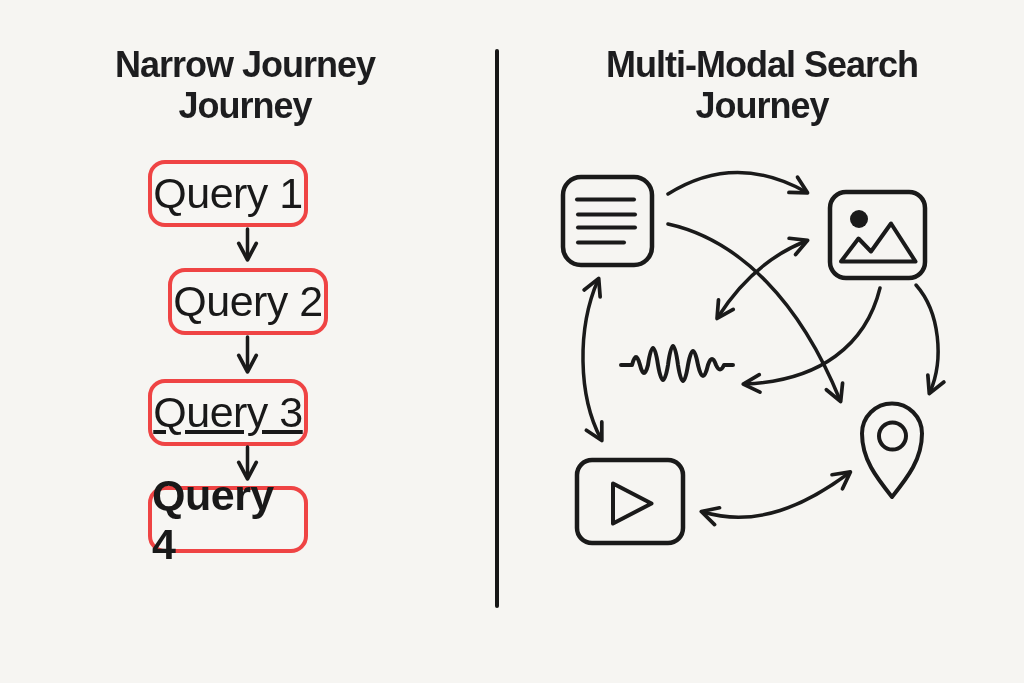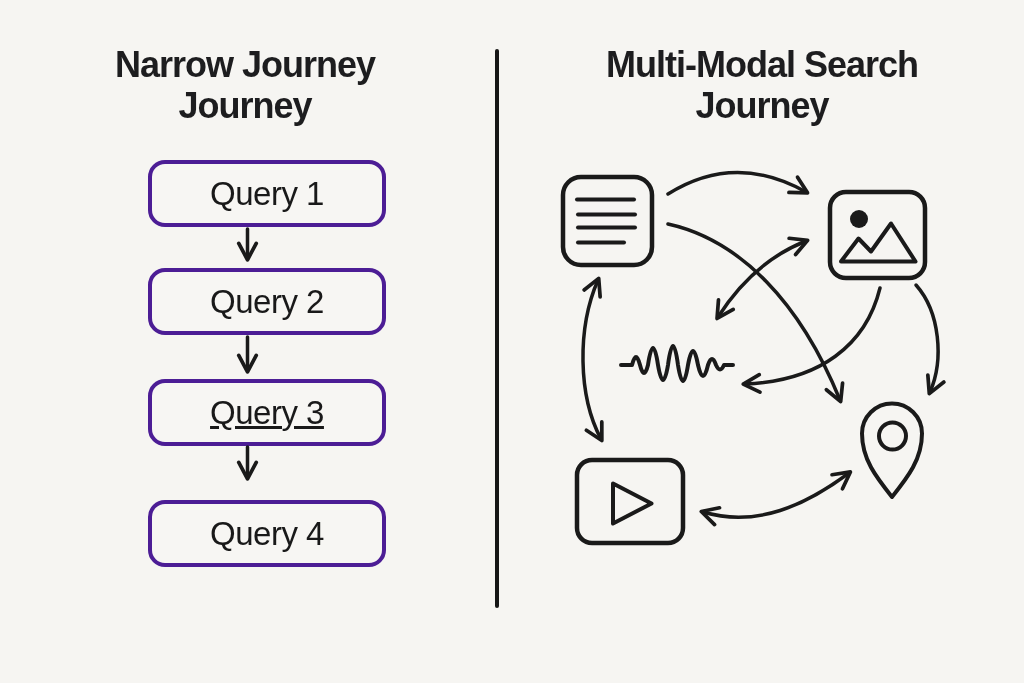--- a/index.html
+++ b/index.html
@@ -34,38 +34,38 @@
     top: 49px;
     width: 4px;
     height: 559px;
     background: #161616;
     border-radius: 2px;
   }
 
   .query-box {
     position: absolute;
     left: 148px;
-    width: 238px;
+    width: 160px;
     height: 67px;
     box-sizing: border-box;
-    border: 4px solid #4c1d95;
+    border: 4px solid #ef4444;
     border-radius: 17px;
     background: #f7f6f3;
     display: flex;
     align-items: center;
     justify-content: center;
-    font-size: 33px;
+    font-size: 43px;
     font-weight: 500;
     letter-spacing: -0.5px;
     color: #191919;
   }
   .q1 { top: 160px; }
-  .q2 { top: 268px; }
+  .q2 { top: 268px; margin-left: 20px; }
   .q3 { top: 379px; text-decoration: underline; }
-  .q4 { top: 500px; }
+  .q4 { top: 486px; font-weight: bold; }
 
   .art {
     position: absolute;
     left: 0;
     top: 0;
     width: 1024px;
     height: 683px;
   }
 </style>
 </head>

